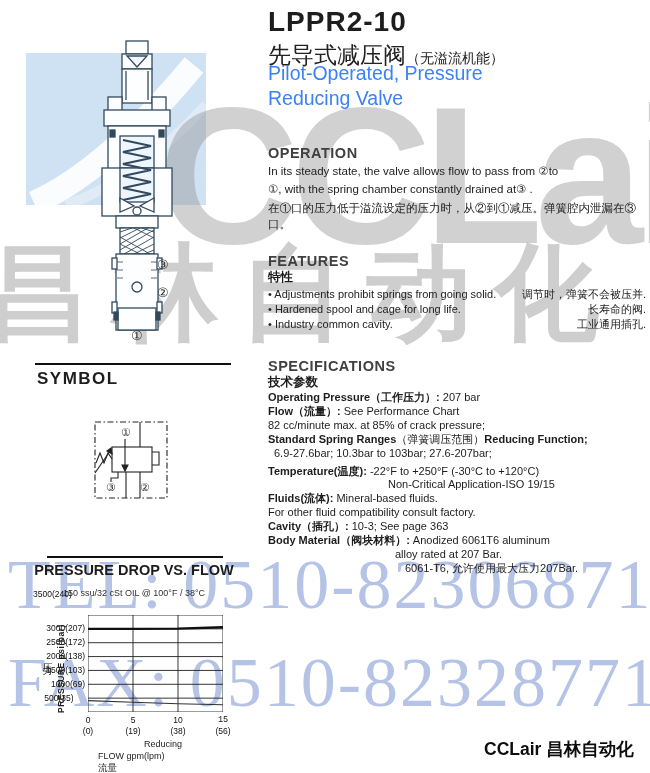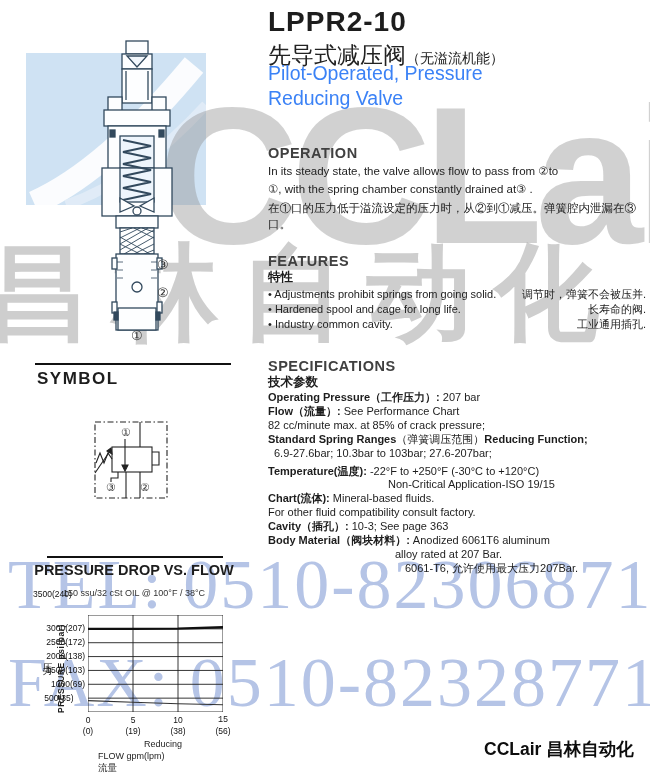--- a/index.html
+++ b/index.html
@@ -192,21 +192,21 @@
   <div class="ct sec-h" id="spec-h">SPECIFICATIONS</div>
   <div class="ct" id="spec-zh">技术参数</div>
   <div class="ct" id="spec-lines">
       <div class="spec-line ind0"><span class="sb">Operating Pressure（工作压力）: </span><span>207 bar</span></div>
       <div class="spec-line ind0"><span class="sb">Flow（流量）: </span><span>See Performance Chart</span></div>
       <div class="spec-line ind0"><span>82 cc/minute  max. at  85% of crack pressure;</span></div>
       <div class="spec-line ind0"><span class="sb">Standard Spring Ranges</span><span>（弹簧调压范围）</span><span class="sb">Reducing Function;</span></div>
       <div class="spec-line ind1"><span>6.9-27.6bar; 10.3bar to 103bar; 27.6-207bar;</span></div>
       <div class="spec-line ind0 gaptop"><span class="sb">Temperature(温度): </span><span>-22°F to +250°F (-30°C to +120°C)</span></div>
       <div class="spec-line ind2"><span>Non-Critical Application-ISO 19/15</span></div>
-      <div class="spec-line ind0"><span class="sb">Chart(流体): </span><span>Mineral-based fluids.</span></div>
+      <div class="spec-line ind0"><span class="sb">Fluids(流体): </span><span>Mineral-based fluids.</span></div>
       <div class="spec-line ind0"><span>For other fluid compatibility consult factory.</span></div>
       <div class="spec-line ind0"><span class="sb">Cavity（插孔）: </span><span>10-3; See page 363</span></div>
       <div class="spec-line ind0"><span class="sb">Body Material（阀块材料）: </span><span>Anodized 6061T6 aluminum</span></div>
       <div class="spec-line ind3"><span>alloy rated at 207 Bar.</span></div>
       <div class="spec-line ind4"><span>6061-T6, 允许使用最大压力207Bar.</span></div>
     </div>
 
   <div class="ct" id="chart-rule"></div>
   <div class="ct" id="chart-title">PRESSURE DROP VS. FLOW</div>
   <div class="ct" id="chart-subtitle">150 ssu/32 cSt OIL @ 100°F / 38°C</div>

